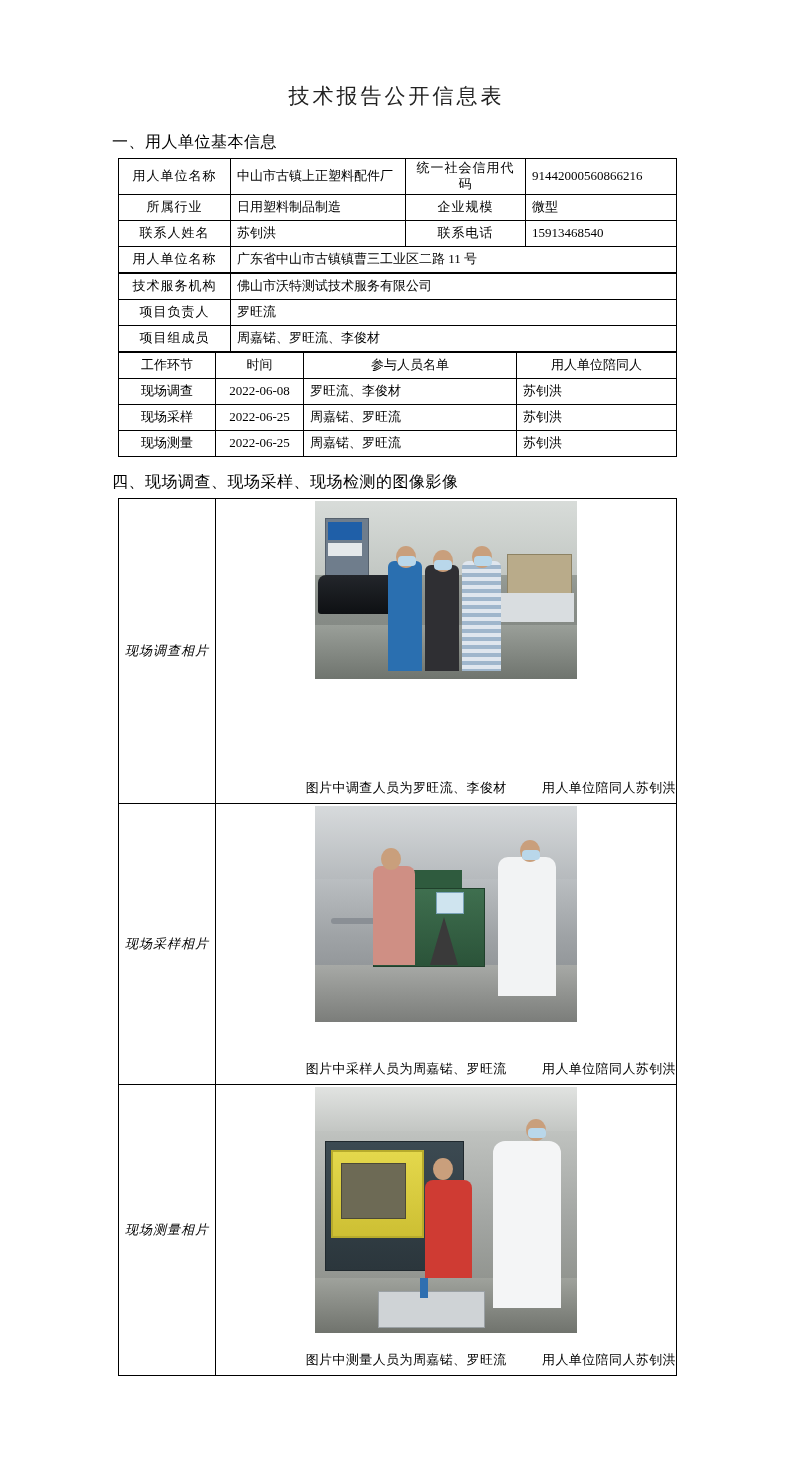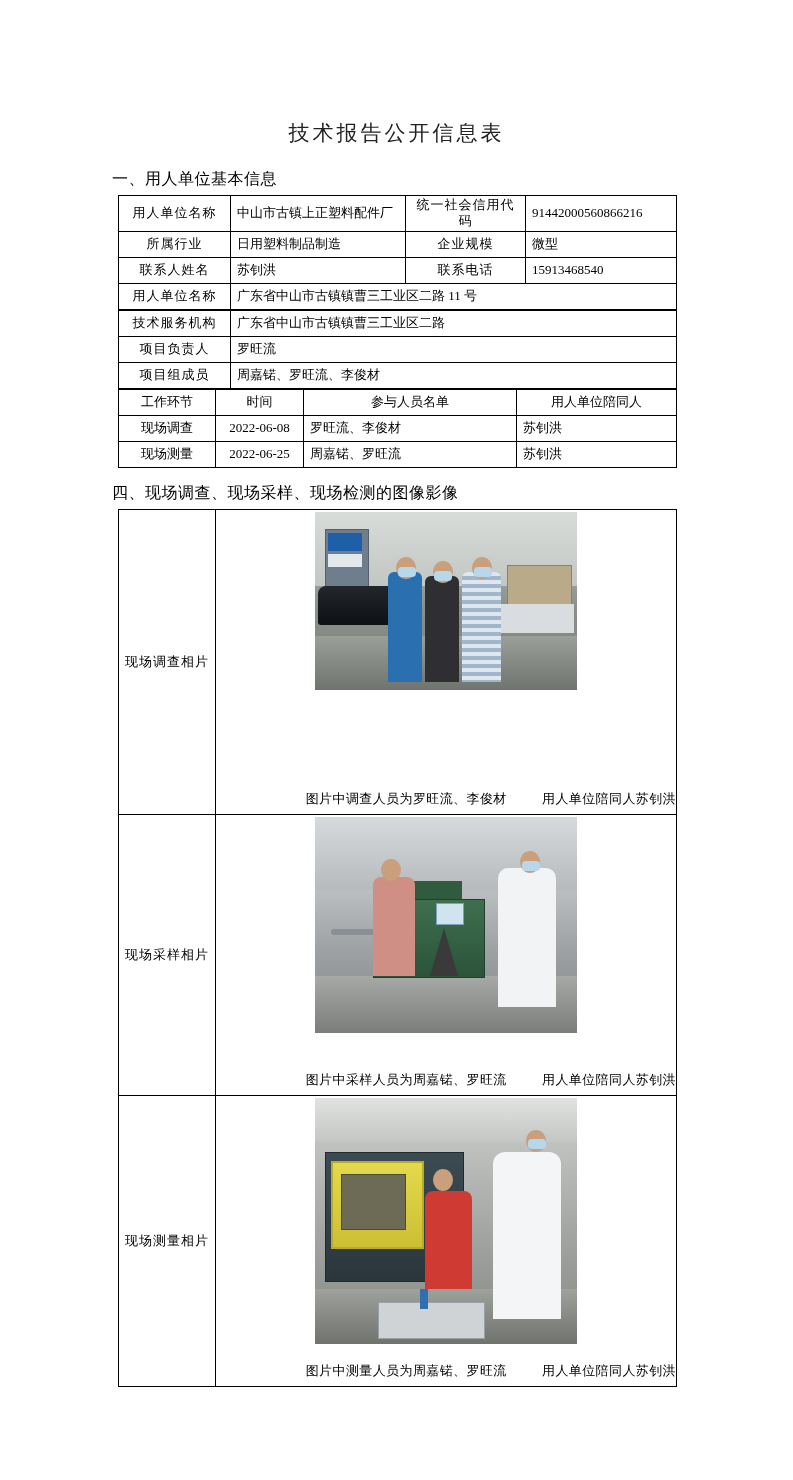--- a/index.html
+++ b/index.html
@@ -22,22 +22,22 @@
     position: relative;
     background: #fff;
   }
   .doc-title {
     text-align: center;
     font-size: 21px;
     letter-spacing: 3px;
     font-family: "Liberation Sans", "DejaVu Sans", sans-serif;
     font-weight: normal;
     color: #222;
-    margin: 16px;
-    padding-top: 103px;
+    margin: 0;
+    padding-top: 82px;
     padding-bottom: 0;
   }
   .section-head {
     font-size: 16px;
     margin: 22px 16px 5px 112px;
     letter-spacing: 0.5px;
     color: #000;
   }
   .section-head.tight {
     margin-top: 15px;
@@ -84,20 +84,21 @@
   table.imgs td {
     border: 1px solid #000;
     font-size: 13px;
     vertical-align: middle;
     padding: 0;
   }
   td.img-label {
     width: 90px;
     text-align: center;
     letter-spacing: 1px;
+    font-style: italic;
   }
   .img-cell {
     position: relative;
     padding: 0;
   }
   .img-wrap {
     display: flex;
     justify-content: center;
     align-items: flex-start;
     padding-top: 2px;
@@ -263,21 +264,21 @@
 
 
   <table class="grid t2">
     <colgroup>
       <col style="width:112px">
       <col style="width:446px">
     </colgroup>
     <tbody>
       <tr>
         <td class="lbl">技术服务机构</td>
-        <td class="val">广东省中山市古镇镇曹三工业区二路</td>
+        <td class="val">佛山市沃特测试技术服务有限公司</td>
       </tr>
       <tr>
         <td class="lbl">项目负责人</td>
         <td class="val">罗旺流</td>
       </tr>
       <tr>
         <td class="lbl">项目组成员</td>
         <td class="val">周嘉锘、罗旺流、李俊材</td>
       </tr>
     </tbody>
@@ -295,20 +296,26 @@
       <tr>
         <td class="ctr">工作环节</td>
         <td class="ctr">时间</td>
         <td class="ctr">参与人员名单</td>
         <td class="ctr">用人单位陪同人</td>
       </tr>
       <tr>
         <td class="ctr">现场调查</td>
         <td class="ctr">2022-06-08</td>
         <td class="val">罗旺流、李俊材</td>
+        <td class="val">苏钊洪</td>
+      </tr>
+      <tr>
+        <td class="ctr">现场采样</td>
+        <td class="ctr">2022-06-25</td>
+        <td class="val">周嘉锘、罗旺流</td>
         <td class="val">苏钊洪</td>
       </tr>
       <tr>
         <td class="ctr">现场测量</td>
         <td class="ctr">2022-06-25</td>
         <td class="val">周嘉锘、罗旺流</td>
         <td class="val">苏钊洪</td>
       </tr>
     </tbody>
   </table>

